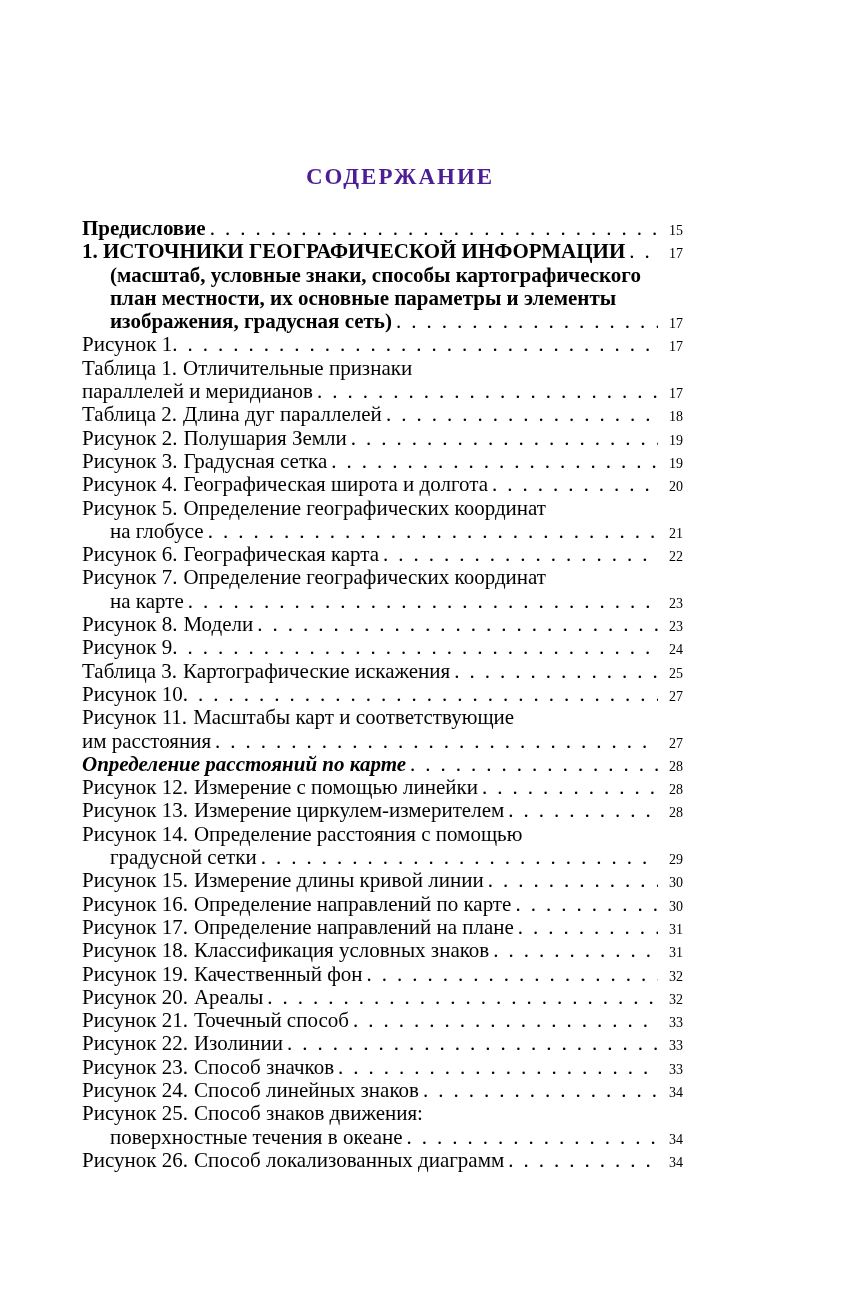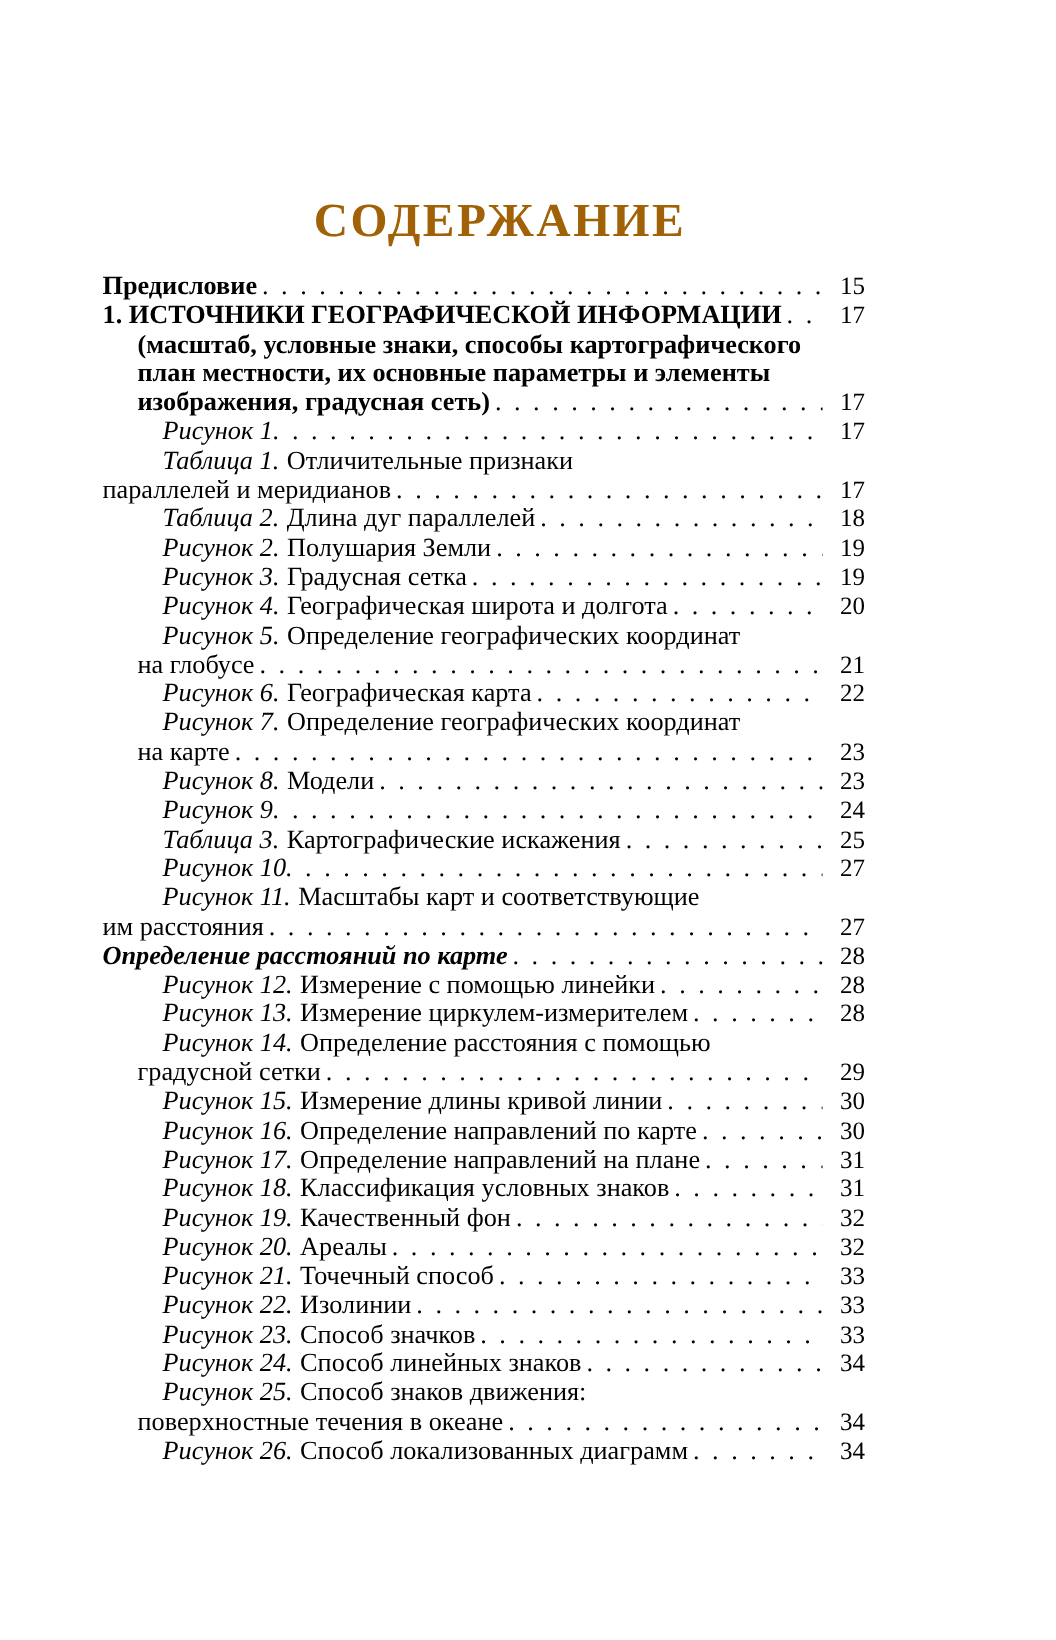--- a/index.html
+++ b/index.html
@@ -10,57 +10,57 @@
     color:#000;
     position:relative;
     overflow:hidden;
   }
   .sheet{position:absolute;inset:0;background:#fff;}
   .title{
     position:absolute;
     top:160px;left:95px;width:610px;
     margin:0;
     text-align:center;
-    font-size:38px;
+    font-size:23px;
     font-weight:bold;
     letter-spacing:2px;
     line-height:34px;
-    color:#a16207;
+    color:#4c1d95;
   }
   .toc{
     position:absolute;
     top:217px;left:82px;width:610px;
   }
   .row{
     display:flex;
     align-items:baseline;
     height:23.3px;
     line-height:23.3px;
     font-size:21px;
     white-space:nowrap;
   }
   .row .t,.row .prefix{white-space:pre;}
   .row.indent{padding-left:28px;}
   .row.bold .t{font-weight:bold;}
   .row.bolditalic .t{font-weight:bold;font-style:italic;}
-  .prefix{font-style:italic;margin-right:6px;margin-left:48px;}
+  .prefix{margin-right:6px;}
   .leader{
     flex:1;
     min-width:0;
     overflow:hidden;
     white-space:nowrap;
     letter-spacing:10px;
     margin-left:4px;
     font-size:21px;
   }
   .page-num{
     min-width:32px;
-    text-align:right;
+    text-align:center;
     margin-left:2px;
-    font-size:20px;
+    font-size:14px;
   }
 </style>
 </head>
 <body>
 
 <div class="sheet">
   <h1 class="title">СОДЕРЖАНИЕ</h1>
   <div class="toc">
       <div class="row bold">
         <span class="t">Предисловие</span>

